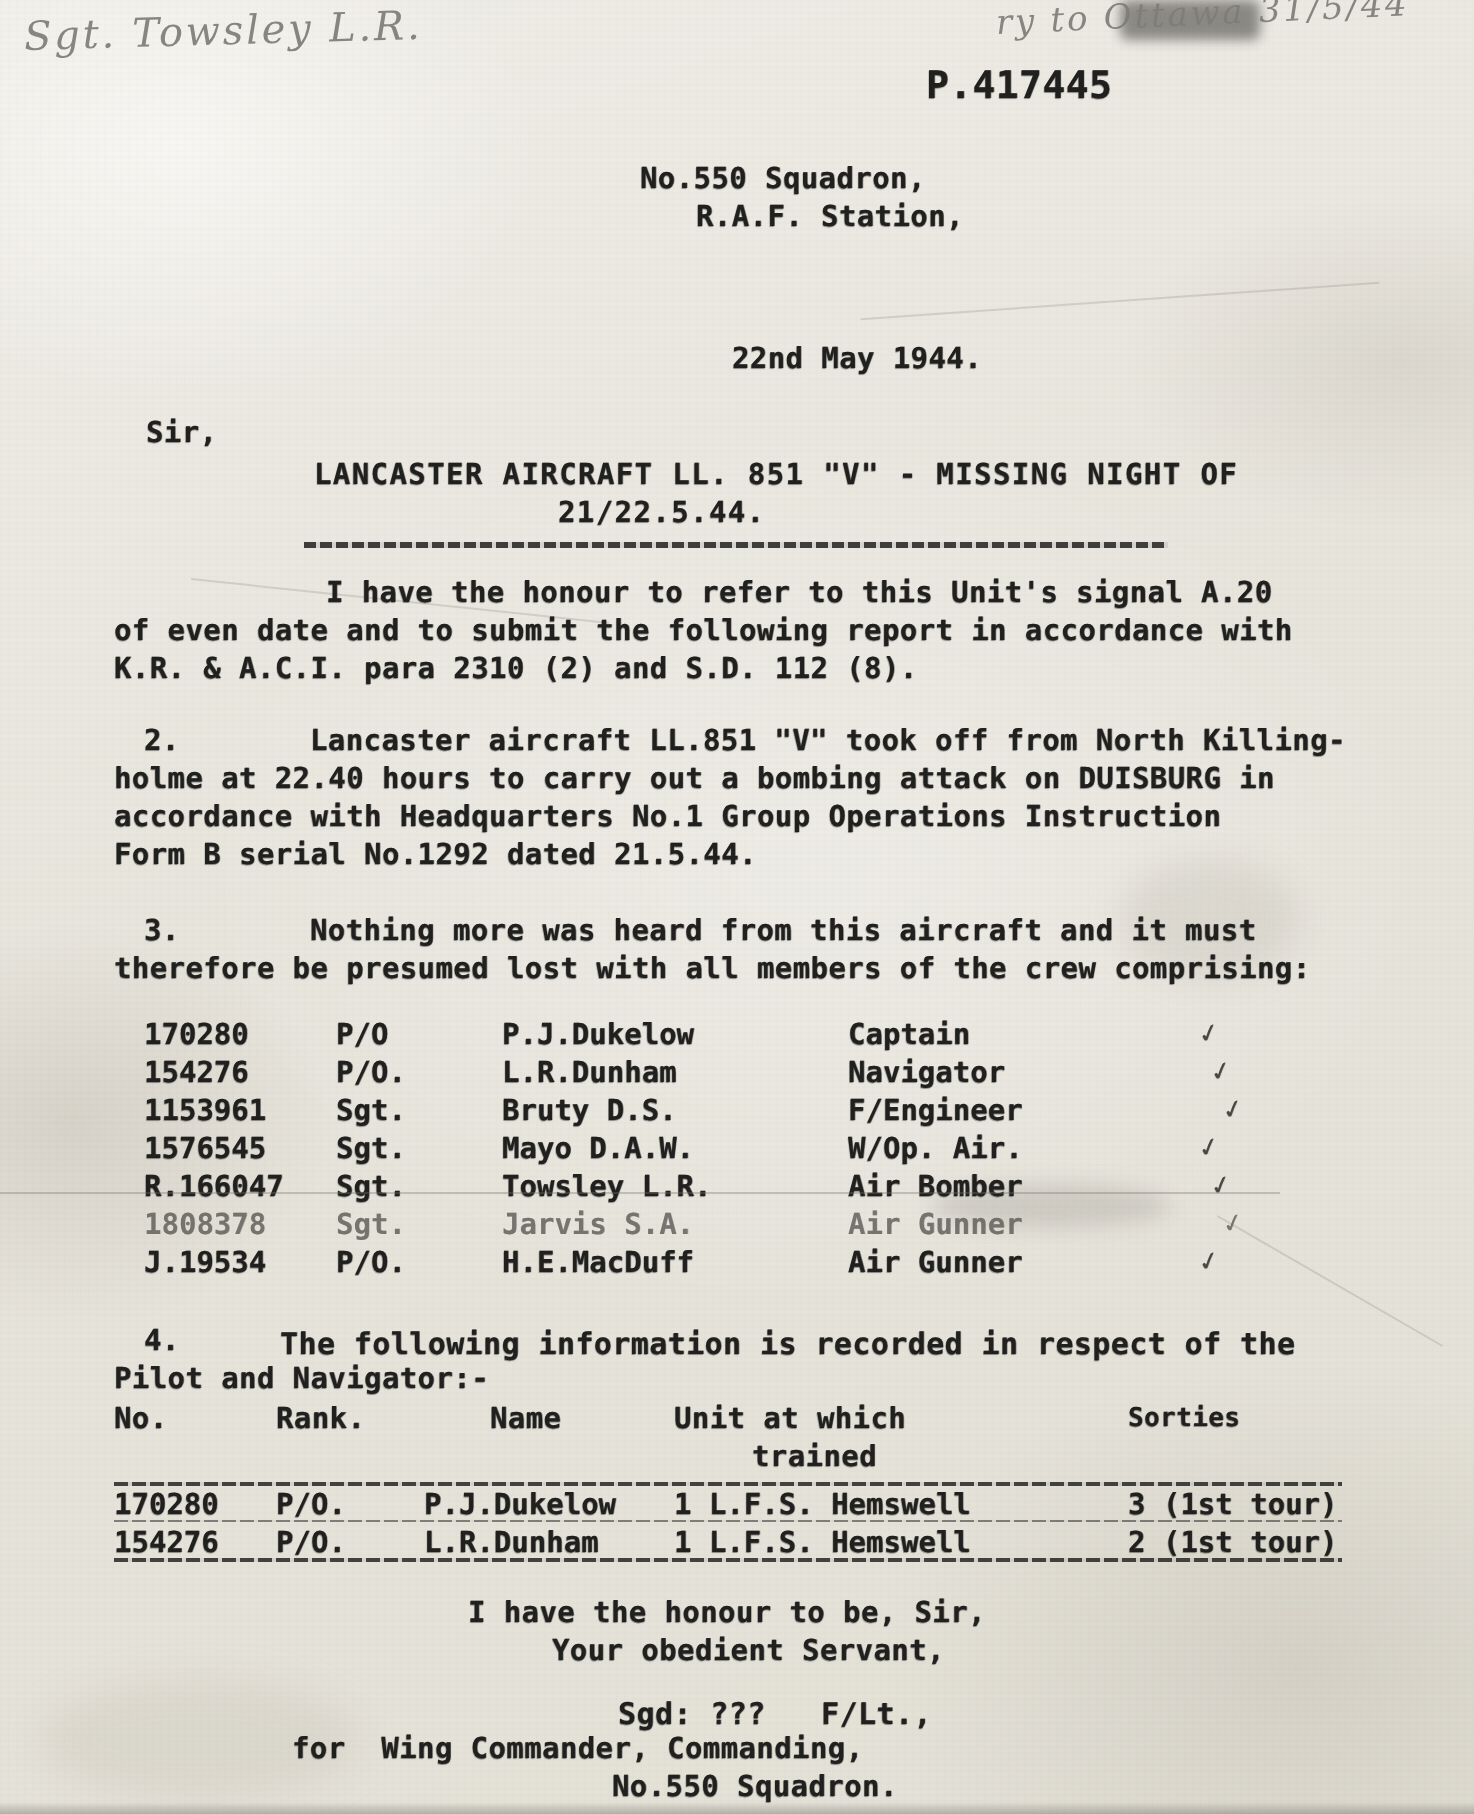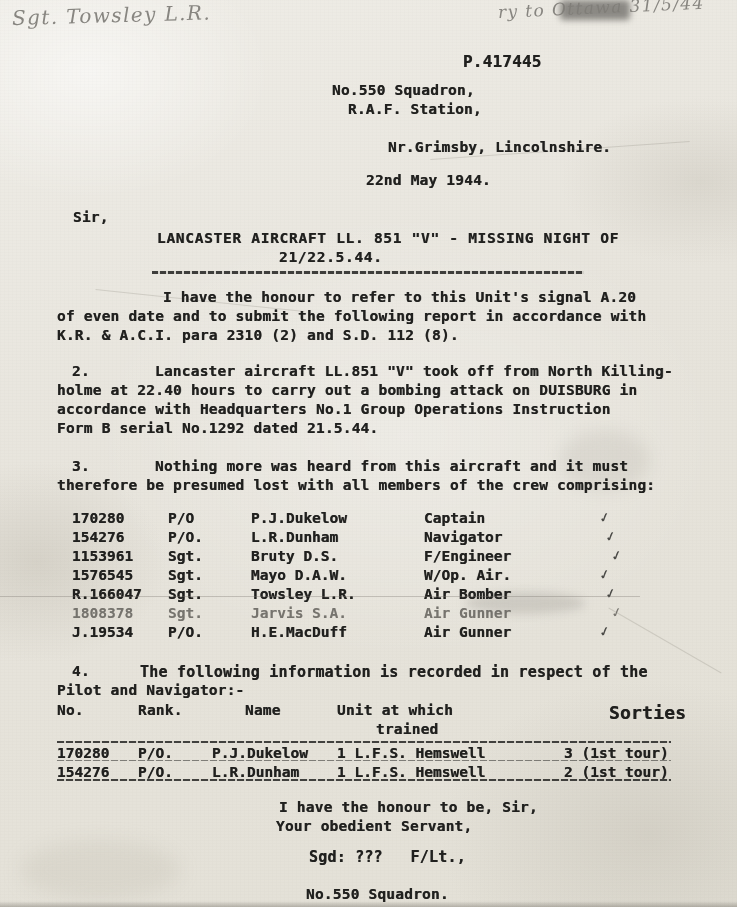--- a/index.html
+++ b/index.html
@@ -67,23 +67,23 @@
     font-style: italic;
     font-weight: 400;
     color: #7f7d78;
     letter-spacing: 1.4px;
     opacity: 0.92;
     transform-origin: left center;
   }
   
   #hand-name      { left: 12px;  top: 6px;   font-size: 20px; transform: rotate(-1.6deg); }
   #hand-ottawa    { left: 498px; top: 2px;   font-size: 17px; transform: rotate(-2.6deg); }
-  #file-ref       { left: 463px; top: 52px;  font-size: 16px; }
-
-  #addr-1         { left: 332px; top: 82px;  font-size: 14.5px; }
+  #file-ref       { left: 463px; top: 32px;  font-size: 19px; }
+
+  #addr-1         { left: 320px; top: 82px;  font-size: 14.5px; }
   #addr-2         { left: 348px; top: 101px; font-size: 14.5px; }
   #addr-3         { left: 368px; top: 120px; font-size: 14.5px; }
   #addr-4         { left: 388px; top: 139px; font-size: 14.5px; }
 
   #ref-no         { left: 73px;  top: 172px; font-size: 14.5px; }
   #letter-date    { left: 366px; top: 172px; font-size: 14.5px; }
 
   #salutation     { left: 73px;  top: 209px; font-size: 14.5px; }
 
   #subj-1         { left: 157px; top: 230px; font-size: 14.5px; letter-spacing: 0.7px; }
@@ -154,21 +154,21 @@
   
   #p4-num         { left: 72px;  top: 663px; font-size: 14.5px; }
   #p4-l1          { left: 140px; top: 663px; font-size: 15px; text-align: right; }
   #p4-l2          { left: 57px;  top: 682px; font-size: 14.5px; }
 
   #th-no    { left: 57px;  top: 702px; font-size: 14.5px; }
   #th-rank  { left: 138px; top: 702px; font-size: 14.5px; }
   #th-name  { left: 245px; top: 702px; font-size: 14.5px; }
   #th-unit  { left: 337px; top: 702px; font-size: 14.5px; }
   #th-unit2 { left: 376px; top: 721px; font-size: 14.5px; }
-  #th-sort  { left: 564px; top: 702px; font-size: 18px; margin-left: 45px; }
+  #th-sort  { left: 564px; top: 702px; font-size: 13px; }
 
   .tbl-rule {
     position: absolute;
     left: 57px;
     width: 614px;
     height: 2px;
     background: repeating-linear-gradient(90deg,
         #2b2b29 0px, #2b2b29 7px,
         rgba(43,43,41,0.10) 7px, rgba(43,43,41,0.10) 9px);
     opacity: 0.88;
@@ -191,21 +191,21 @@
   }
   #tbl-row-1 > span { top: 745px; }
   #tbl-row-2 > span { top: 764px; }
   .d-no    { left: 57px; }
   .d-rank  { left: 138px; }
   .d-name  { left: 212px; }
   .d-unit  { left: 337px; }
   .d-sort  { left: 564px; }
 
   
-  #close-1     { left: 234px; top: 799px; font-size: 14.5px; margin-left: 45px; }
+  #close-1     { left: 234px; top: 799px; font-size: 14.5px; }
   #close-2     { left: 276px; top: 818px; font-size: 14.5px; }
   #sig-line    { left: 309px; top: 848px; font-size: 15px; }
   #sig-for     { left: 146px; top: 867px; font-size: 14.5px; }
   #sig-sqn     { left: 290px; top: 886px; font-size: 14.5px; margin-left: 16px; }
 
   
   .smudge { position: absolute; z-index: 2; pointer-events: none; border-radius: 50%; }
   #smudge-1 { left: 560px; top: 0px;   width: 70px;  height: 20px; background: rgba(60,58,54,0.55); filter: blur(3px); border-radius: 4px; }
   #smudge-2 { left: 465px; top: 592px; width: 120px; height: 22px; background: rgba(150,146,138,0.30); filter: blur(5px); }
   #smudge-3 { left: 560px; top: 430px; width: 90px;  height: 60px; background: rgba(175,170,160,0.22); filter: blur(8px); }
@@ -240,21 +240,20 @@
 
   <div id="content">
 
     <div class="hand" id="hand-name">Sgt. Towsley L.R.</div>
     <div class="hand" id="hand-ottawa">ry to Ottawa 31/5/44</div>
 
     <div class="t" id="file-ref">P.417445</div>
 
     <div class="t" id="addr-1">No.550 Squadron,</div>
     <div class="t" id="addr-2">R.A.F. Station,</div>
-    <div class="t" id="addr-4">Nr.Grimsby, Lincolnshire.</div>
 
     <div class="t" id="letter-date">22nd May 1944.</div>
 
     <div class="t" id="salutation">Sir,</div>
 
     <div class="t" id="subj-1">LANCASTER AIRCRAFT LL. 851 "V" - MISSING NIGHT OF</div>
     <div class="t" id="subj-2">21/22.5.44.</div>
     <div id="subj-rule"></div>
 
     <div class="t" id="p1-l1">I have the honour to refer to this Unit's signal A.20</div>
@@ -350,18 +349,19 @@
       <span class="d-no">154276</span>
       <span class="d-rank">P/O.</span>
       <span class="d-name">L.R.Dunham</span>
       <span class="d-unit">1 L.F.S. Hemswell</span>
       <span class="d-sort">2 (1st tour)</span>
     </div>
 
     <div class="t" id="close-1">I have the honour to be, Sir,</div>
     <div class="t" id="close-2">Your obedient Servant,</div>
     <div class="t" id="sig-line">Sgd: ???   F/Lt.,</div>
+    <div class="t" id="sig-for">for  Wing Commander, Commanding,</div>
     <div class="t" id="sig-sqn">No.550 Squadron.</div>
 
   </div>
 
   <div id="bottom-edge"></div>
 </div>
 
 </body></html>

